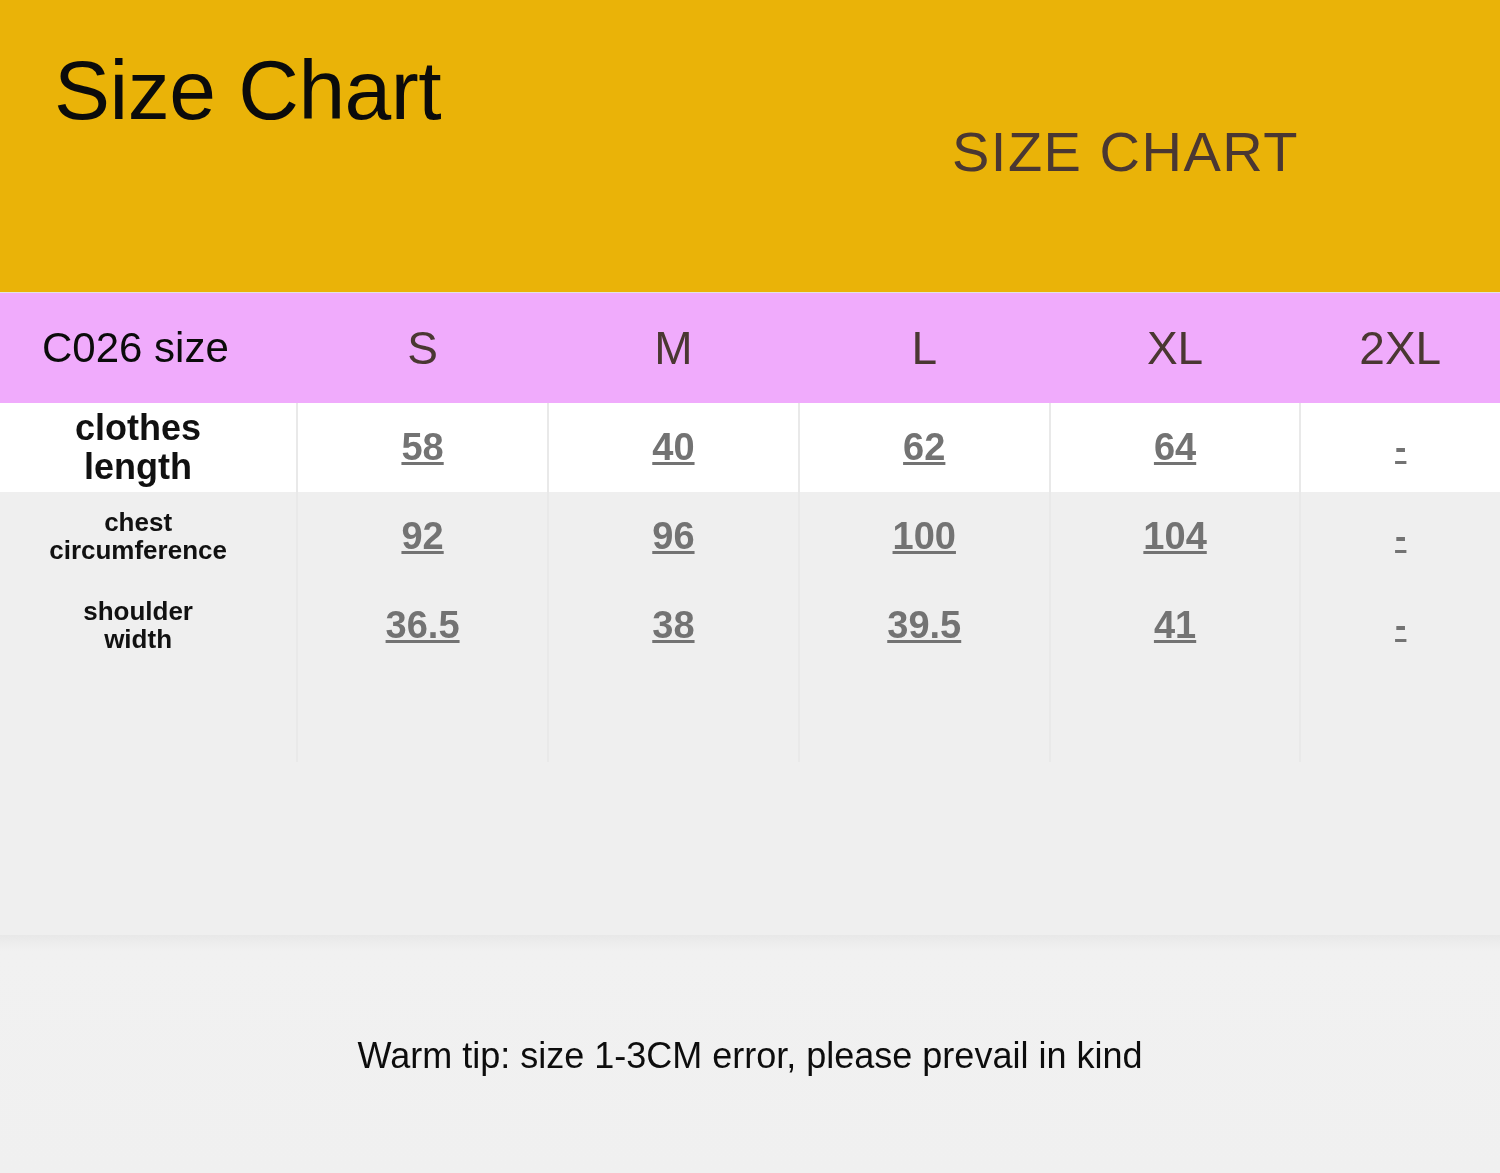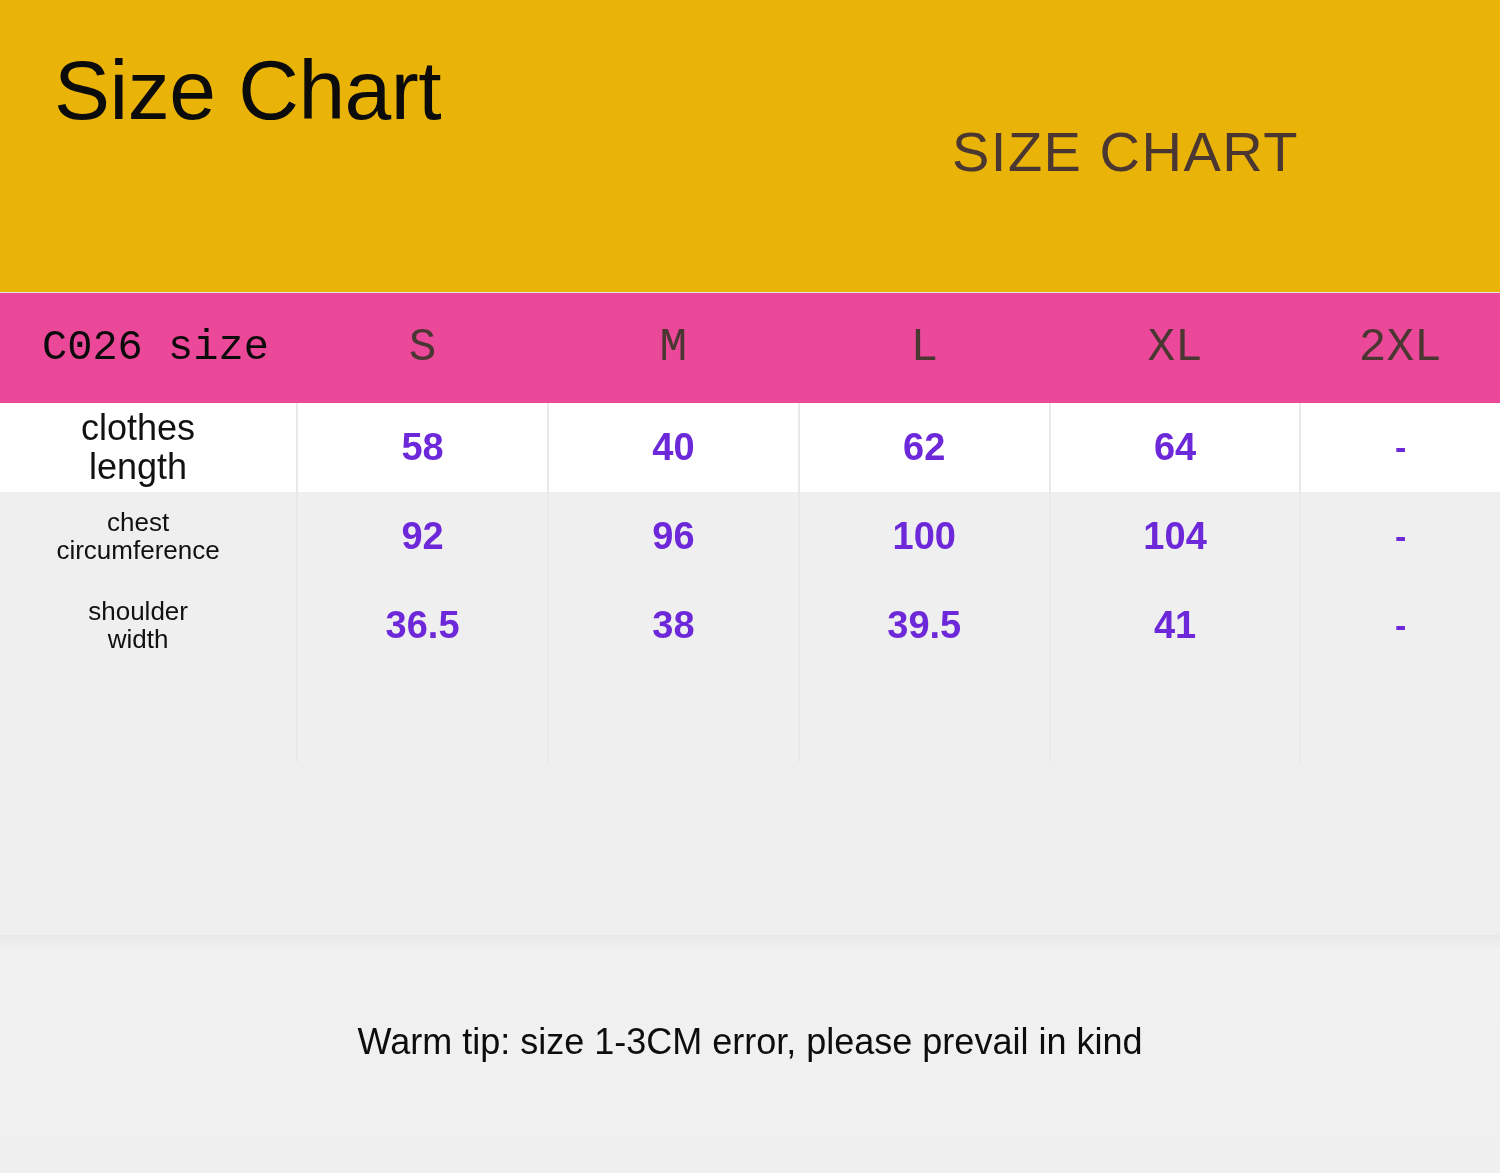--- a/index.html
+++ b/index.html
@@ -61,23 +61,22 @@
   table.size-table {
     width: 1500px;
     border-collapse: collapse;
     table-layout: fixed;
   }
   table.size-table col.c-label { width: 295px; }
   table.size-table col.c-size  { width: 249px; }
   table.size-table col.c-last  { width: 198px; }
 
   .size-table tr.head-row {
-    background: #ec4899;
+    background: #f0abfc;
     height: 110px;
-    font-family: Liberation Mono, monospace;
   }
   .size-table tr.head-row th {
     padding: 0;
     font-weight: 400;
     vertical-align: middle;
     border: none;
   }
   .head-label {
     font-size: 42px;
     color: #0b0b0b;
@@ -101,49 +100,50 @@
   .size-table td {
     padding: 0;
     vertical-align: middle;
     border-right: 2px solid #e9e9e9;
   }
   .size-table td.cell-last { border-right: none; }
 
   td.row-label {
     text-align: center;
     color: #111111;
-    font-weight: 400;
+    font-weight: 700;
     line-height: 1.07;
     padding-right: 20px;
     border-right: 2px solid #e9e9e9;
   }
   td.row-label.lbl-big   { font-size: 36px; }
   td.row-label.lbl-small { font-size: 26px; }
 
   td.val {
     text-align: center;
-    color: #6d28d9;
+    color: #737373;
     font-size: 38px;
     font-weight: bold;
+    text-decoration: underline;
   }
   td.val.dash { font-size: 34px; }
 
   
   .footer-band {
     position: absolute;
     left: 0;
     top: 935px;
     width: 1500px;
     height: 238px;
     background: linear-gradient(to bottom, #e8e8e8 0px, #f1f1f1 16px, #f0f0f0 100%);
   }
   .warm-tip {
     position: absolute;
     left: 0;
-    top: 86px;
+    top: 100px;
     width: 1500px;
     text-align: center;
     font-size: 36px;
     color: #0d0d0d;
     font-weight: 400;
     white-space: nowrap;
   }
 </style>
 </head>
 <body>

